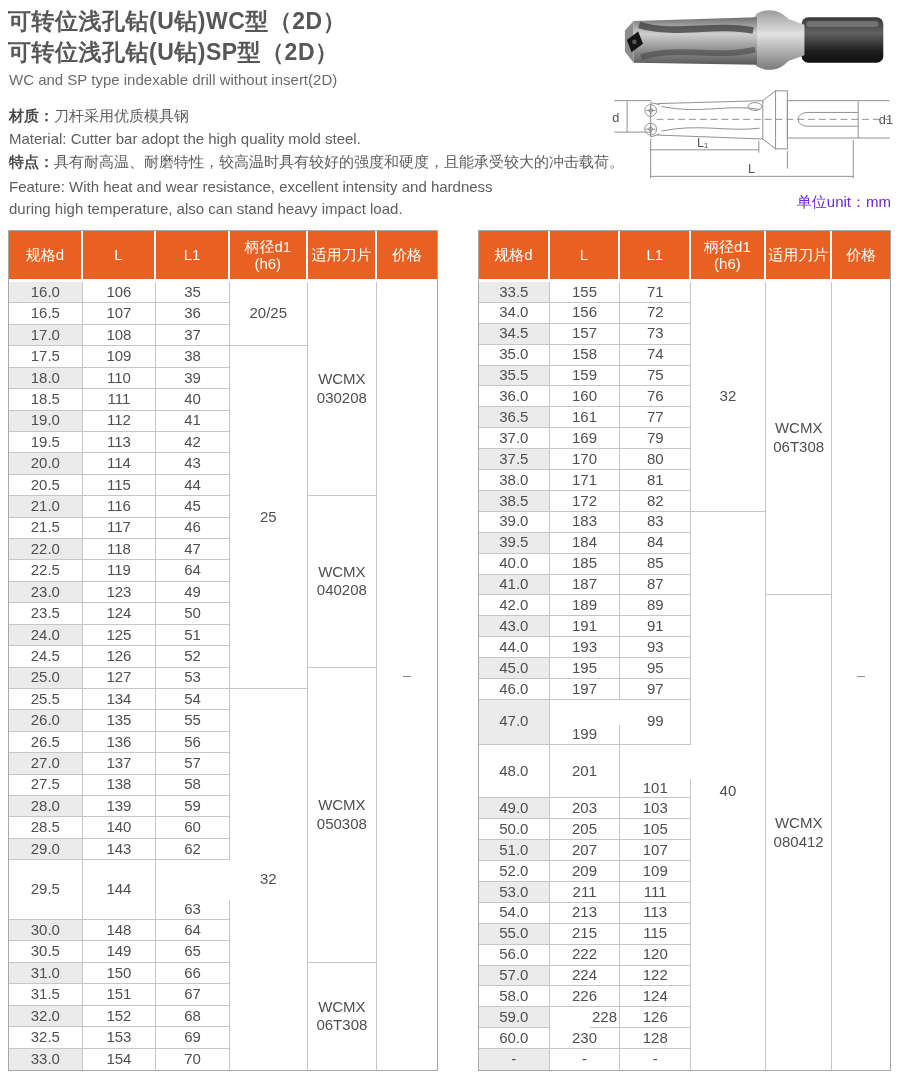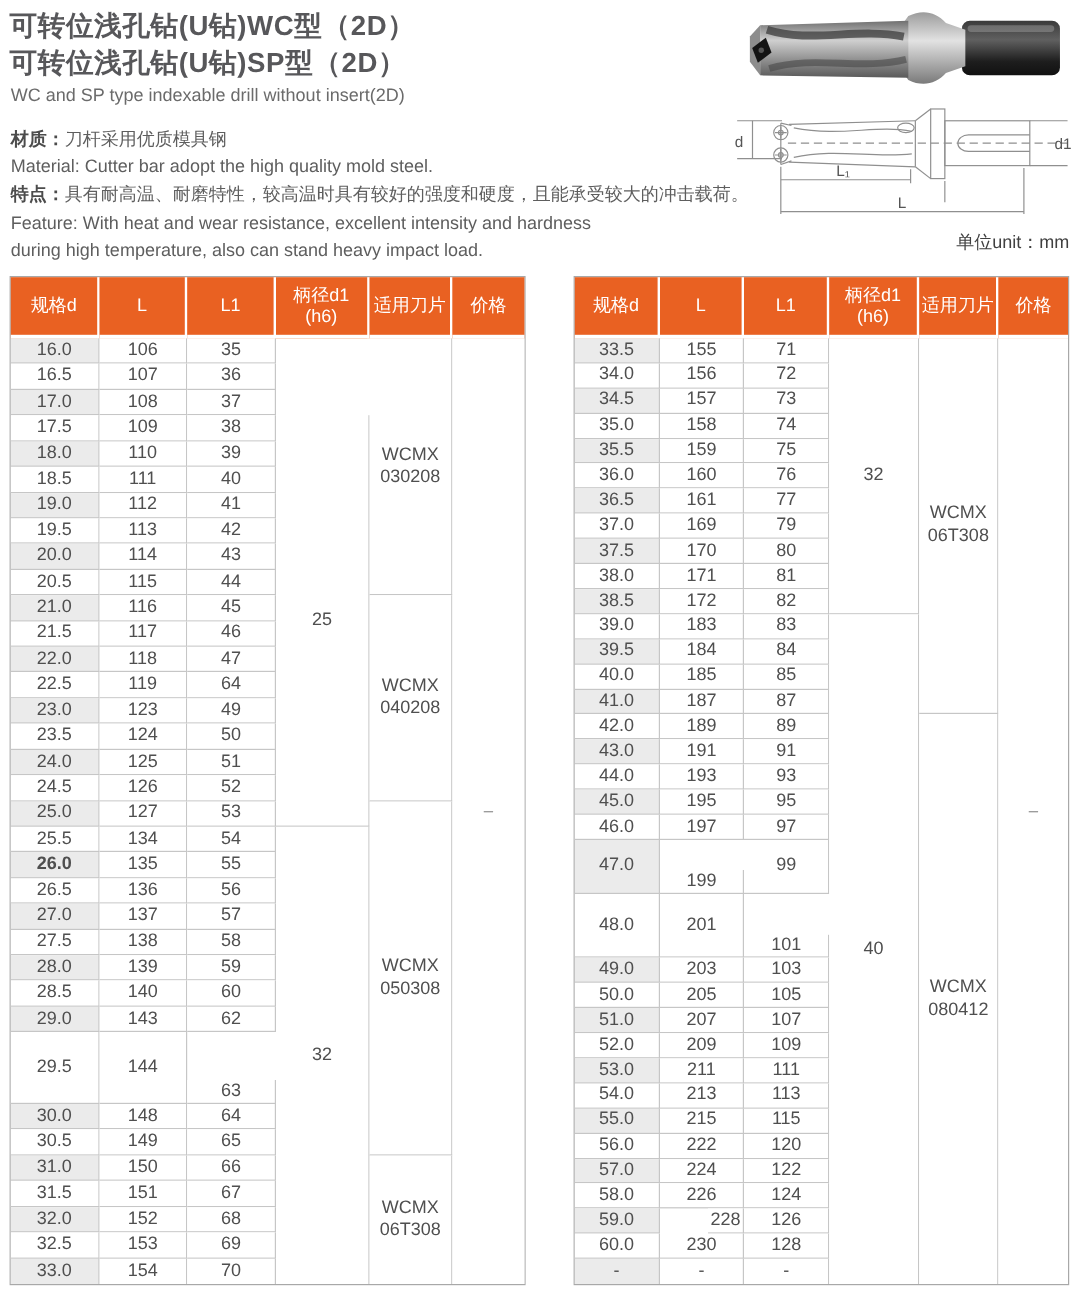--- a/index.html
+++ b/index.html
@@ -9,21 +9,21 @@
          letter-spacing:.5px;white-space:nowrap;}
   .title.l1{top:6px}
   .title.l2{top:37px}
   .subtitle{position:absolute;left:9px;top:71px;font-size:15px;color:#6b6b6b;white-space:nowrap;}
   .infoline{position:absolute;left:9px;font-size:15px;color:#5e5e5e;white-space:nowrap;}
   .infoline .lab{font-weight:700;color:#4c4c4c;}
   .mat-cn{top:107px}
   .mat-en{top:130px}
   .feat-cn{top:153px}
   .feat-en{top:176px;white-space:pre-line;line-height:22px;}
-  .unit{position:absolute;top:193px;right:9px;font-size:15px;color:#404040;}
+  .unit{position:absolute;top:193px;right:9px;font-size:15px;color:#6d28d9;}
   .photo{position:absolute;left:615px;top:2px;width:282px;height:76px;}
   .diagram{position:absolute;left:600px;top:80px;width:300px;height:118px;}
   .diagram text{font-family:"Liberation Sans","DejaVu Sans",sans-serif;font-size:13px;fill:#555;}
   .spec-table{position:absolute;top:230px;height:841px;display:grid;box-sizing:border-box;
               grid-template-columns:17.2% 17.2% 17.2% 18.2% 16.2% 14%;
               grid-template-rows:51px repeat(35,1fr);
               border:1px solid #a8a8a8;background:#fff;}
   #table-left{left:8px;width:430px;}
   #table-right{left:478px;width:413px;}
   .hcell{background:var(--accent,#e96122);color:#fff;display:flex;align-items:center;justify-content:center;
@@ -200,21 +200,21 @@
       <div class="cell" style="grid-area: 18 / 3;">51</div>
       <div class="cell" style="grid-area: 19 / 1;">24.5</div>
       <div class="cell" style="grid-area: 19 / 2;">126</div>
       <div class="cell" style="grid-area: 19 / 3;">52</div>
       <div class="cell alt" style="grid-area: 20 / 1;">25.0</div>
       <div class="cell" style="grid-area: 20 / 2;">127</div>
       <div class="cell" style="grid-area: 20 / 3;">53</div>
       <div class="cell" style="grid-area: 21 / 1;">25.5</div>
       <div class="cell" style="grid-area: 21 / 2;">134</div>
       <div class="cell" style="grid-area: 21 / 3;">54</div>
-      <div class="cell alt" style="grid-area: 22 / 1; font-weight: bold;">26.0</div>
+      <div class="cell alt" style="grid-area: 22 / 1;">26.0</div>
       <div class="cell" style="grid-area: 22 / 2;">135</div>
       <div class="cell" style="grid-area: 22 / 3;">55</div>
       <div class="cell" style="grid-area: 23 / 1;">26.5</div>
       <div class="cell" style="grid-area: 23 / 2;">136</div>
       <div class="cell" style="grid-area: 23 / 3;">56</div>
       <div class="cell alt" style="grid-area: 24 / 1;">27.0</div>
       <div class="cell" style="grid-area: 24 / 2;">137</div>
       <div class="cell" style="grid-area: 24 / 3;">57</div>
       <div class="cell" style="grid-area: 25 / 1;">27.5</div>
       <div class="cell" style="grid-area: 25 / 2;">138</div>
@@ -245,20 +245,21 @@
       <div class="cell" style="grid-area: 33 / 3;">67</div>
       <div class="cell alt" style="grid-area: 34 / 1;">32.0</div>
       <div class="cell" style="grid-area: 34 / 2;">152</div>
       <div class="cell" style="grid-area: 34 / 3;">68</div>
       <div class="cell" style="grid-area: 35 / 1;">32.5</div>
       <div class="cell" style="grid-area: 35 / 2;">153</div>
       <div class="cell" style="grid-area: 35 / 3;">69</div>
       <div class="cell alt no-b" style="grid-area: 36 / 1;">33.0</div>
       <div class="cell no-b" style="grid-area: 36 / 2;">154</div>
       <div class="cell no-b" style="grid-area: 36 / 3;">70</div>
+      <div class="cell" style="grid-area: 2 / 4 / span 3;">20/25</div>
       <div class="cell" style="grid-area: 5 / 4 / span 16;">25</div>
       <div class="cell  no-b" style="grid-area: 21 / 4 / span 16;">32</div>
       <div class="cell" style="grid-area: 2 / 5 / span 10;">WCMX
 030208</div>
       <div class="cell" style="grid-area: 12 / 5 / span 8;">WCMX
 040208</div>
       <div class="cell" style="grid-area: 20 / 5 / span 12;">WCMX
 050308</div>
       <div class="cell  no-b" style="grid-area: 32 / 5 / span 5;">WCMX
 06T308</div>

